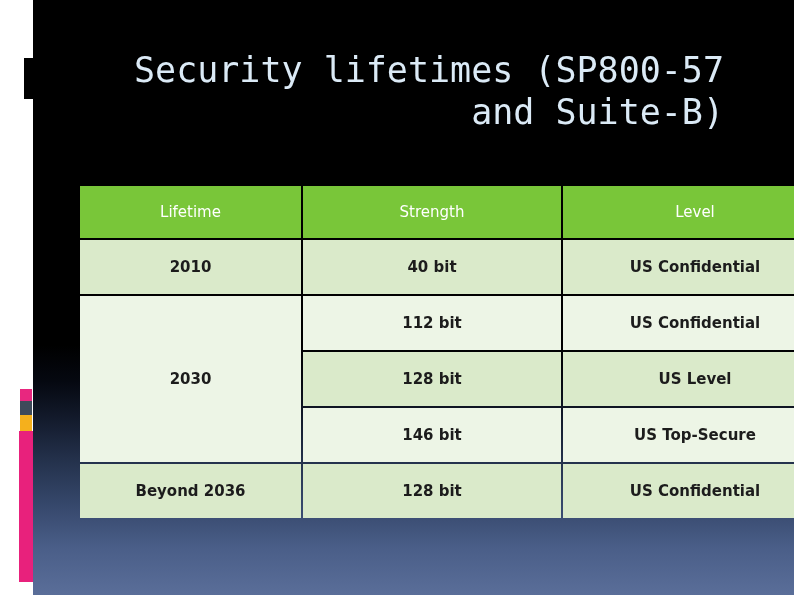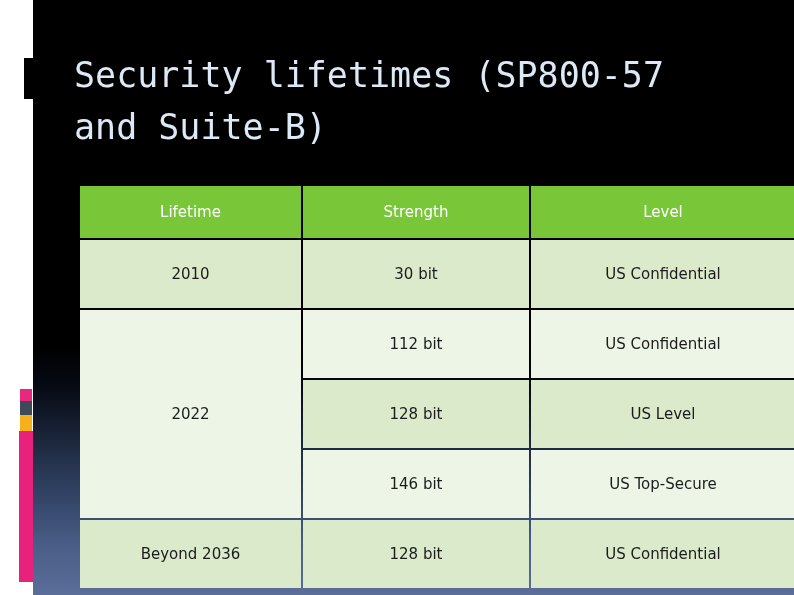--- a/index.html
+++ b/index.html
@@ -70,24 +70,25 @@
   }
 
   
   .slide-title {
     position: absolute;
     left: 74px;
     top: 49px;
     width: 650px;
     font-family: "DejaVu Sans Mono", "Liberation Mono", monospace;
     font-size: 35px;
-    line-height: 52px;
+    line-height: 42px;
     color: #dbeaf6;
     letter-spacing: 0px;
     white-space: pre-wrap;
+    text-align: right;
   }
 
   
   .data-table {
     position: absolute;
     left: 78px;
     top: 184px;
     width: 665px;
     border-collapse: separate;
     border-spacing: 2px;
@@ -106,26 +107,27 @@
   }
   .data-table thead th {
     background: #79c639;
     color: #ffffff;
     height: 52px;
     font-weight: normal;
     font-size: 15px;
     margin-left: 40px;
   }
   .col-lifetime { width: 221px; }
-  .col-strength { width: 226px; }
+  .col-strength { width: 258px; }
   .col-level    { width: 264px; }
 
   .data-table tbody td {
-    height: 68px;
+    height: 54px;
     color: #1c1c1c;
+    font-weight: bold;
   }
   .row-dark td { background: #daeaca; }
   .row-light td { background: #edf5e6; }
   .cell-dark  { background: #daeaca !important; }
   .cell-light { background: #edf5e6 !important; }
   .cell-span-light { background: #edf5e6 !important; }
 </style>
 </head>
 <body>
 
@@ -146,25 +148,25 @@
     <thead>
       <tr>
         <th class="col-lifetime">Lifetime</th>
         <th class="col-strength">Strength</th>
         <th class="col-level">Level</th>
       </tr>
     </thead>
     <tbody>
       <tr class="row-dark">
         <td class="cell-dark">2010</td>
-        <td class="cell-dark">30 bit</td>
+        <td class="cell-dark">40 bit</td>
         <td class="cell-dark">US Confidential</td>
       </tr>
       <tr class="row-light">
-        <td class="cell-span-light" rowspan="3">2022</td>
+        <td class="cell-span-light" rowspan="3">2030</td>
         <td class="cell-light">112 bit</td>
         <td class="cell-light">US Confidential</td>
       </tr>
       <tr class="row-dark">
         <td class="cell-dark">128 bit</td>
         <td class="cell-dark">US Level</td>
       </tr>
       <tr class="row-light">
         <td class="cell-light">146 bit</td>
         <td class="cell-light">US Top-Secure</td>

